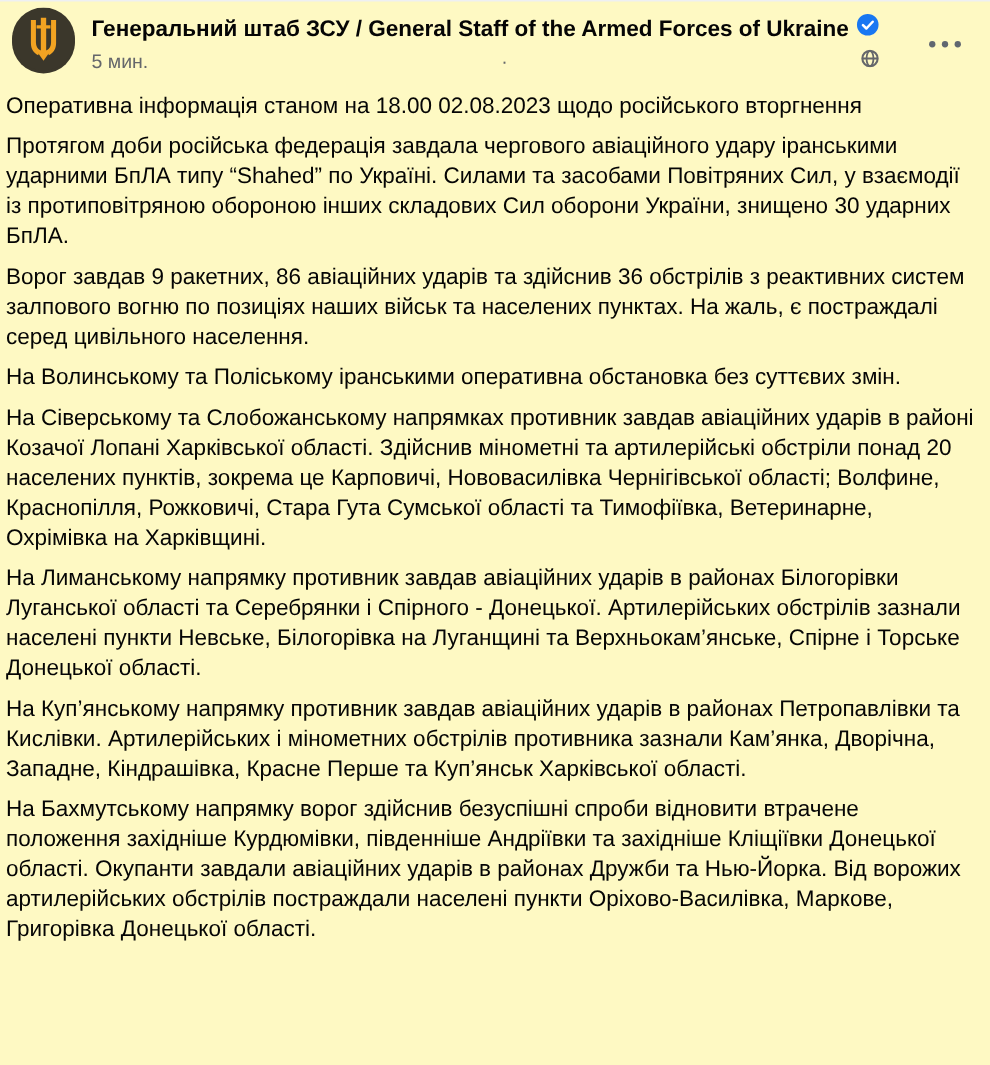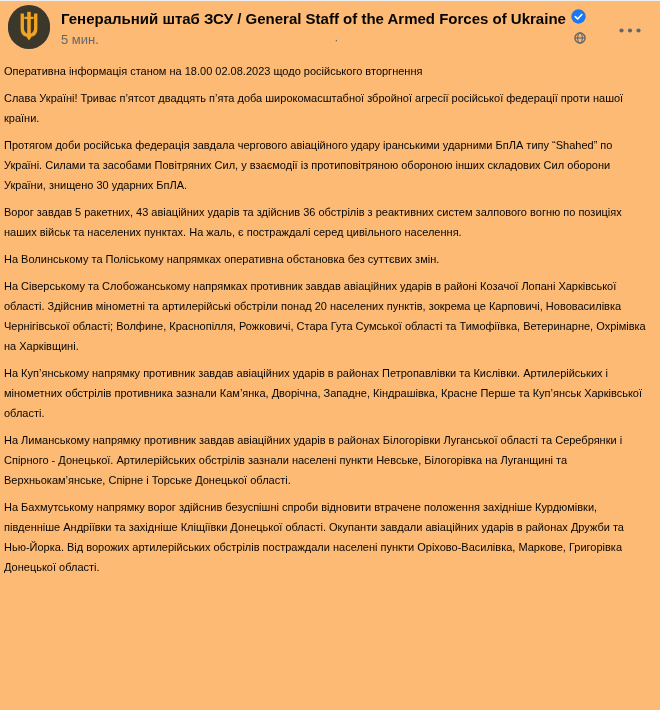--- a/index.html
+++ b/index.html
@@ -5,21 +5,21 @@
   html, body { margin: 0; padding: 0; }
   body {
     width: 660px; height: 710px;
     background: #ffffff;
     overflow: hidden;
     font-family: "Liberation Sans", "DejaVu Sans", sans-serif;
     -webkit-font-smoothing: antialiased;
   }
   .post-card {
     width: 660px; height: 710px;
-    background: #fdba74;
+    background: #fef9c3;
     overflow: hidden;
     position: relative;
     border-top: 1px solid #eef0f2;
     box-sizing: border-box;
   }
   .post-header {
     position: relative;
     display: flex;
     align-items: flex-start;
     gap: 11px;
@@ -72,21 +72,21 @@
     align-items: center;
     justify-content: center;
     border-radius: 6px;
     cursor: pointer;
   }
   .post-text {
     padding: 5px 10px 0 4px;
   }
   .post-text p {
     margin: 7px 0;
-    font-size: 11px;
+    font-size: 15px;
     line-height: 20px;
     color: #050505;
   }
 </style>
 </head>
 <body>
 
 <div class="post-card">
 
   <div class="post-header">
@@ -136,23 +136,22 @@
           <circle cx="11" cy="2.5" r="2.1" fill="#606770"></circle>
           <circle cx="19.5" cy="2.5" r="2.1" fill="#606770"></circle>
         </svg>
       </span>
     </div>
 
   </div>
 
   <div class="post-text">
     <p>Оперативна інформація станом на 18.00 02.08.2023 щодо російського вторгнення</p>
-    <p>Слава Україні! Триває п’ятсот двадцять п’ята доба широкомасштабної збройної агресії російської федерації проти нашої країни.</p>
     <p>Протягом доби російська федерація завдала чергового авіаційного удару іранськими ударними БпЛА типу “Shahed” по Україні. Силами та засобами Повітряних Сил, у взаємодії із протиповітряною обороною інших складових Сил оборони України, знищено 30 ударних БпЛА.</p>
-    <p>Ворог завдав 5 ракетних, 43 авіаційних ударів та здійснив 36 обстрілів з реактивних систем залпового вогню по позиціях наших військ та населених пунктах. На жаль, є постраждалі серед цивільного населення.</p>
-    <p>На Волинському та Поліському напрямках оперативна обстановка без суттєвих змін.</p>
+    <p>Ворог завдав 9 ракетних, 86 авіаційних ударів та здійснив 36 обстрілів з реактивних систем залпового вогню по позиціях наших військ та населених пунктах. На жаль, є постраждалі серед цивільного населення.</p>
+    <p>На Волинському та Поліському іранськими оперативна обстановка без суттєвих змін.</p>
     <p>На Сіверському та Слобожанському напрямках противник завдав авіаційних ударів в районі Козачої Лопані Харківської області. Здійснив мінометні та артилерійські обстріли понад 20 населених пунктів, зокрема це Карповичі, Нововасилівка Чернігівської області; Волфине, Краснопілля, Рожковичі, Стара Гута Сумської області та Тимофіївка, Ветеринарне, Охрімівка на Харківщині.</p>
+    <p>На Лиманському напрямку противник завдав авіаційних ударів в районах Білогорівки Луганської області та Серебрянки і Спірного - Донецької. Артилерійських обстрілів зазнали населені пункти Невське, Білогорівка на Луганщині та Верхньокам’янське, Спірне і Торське Донецької області.</p>
     <p>На Куп’янському напрямку противник завдав авіаційних ударів в районах Петропавлівки та Кислівки. Артилерійських і мінометних обстрілів противника зазнали Кам’янка, Дворічна, Западне, Кіндрашівка, Красне Перше та Куп’янськ Харківської області.</p>
-    <p>На Лиманському напрямку противник завдав авіаційних ударів в районах Білогорівки Луганської області та Серебрянки і Спірного - Донецької. Артилерійських обстрілів зазнали населені пункти Невське, Білогорівка на Луганщині та Верхньокам’янське, Спірне і Торське Донецької області.</p>
     <p>На Бахмутському напрямку ворог здійснив безуспішні спроби відновити втрачене положення західніше Курдюмівки, південніше Андріївки та західніше Кліщіївки Донецької області. Окупанти завдали авіаційних ударів в районах Дружби та Нью-Йорка. Від ворожих артилерійських обстрілів постраждали населені пункти Оріхово-Василівка, Маркове, Григорівка Донецької області.</p>
   </div>
 
 </div>
 
 </body></html>

